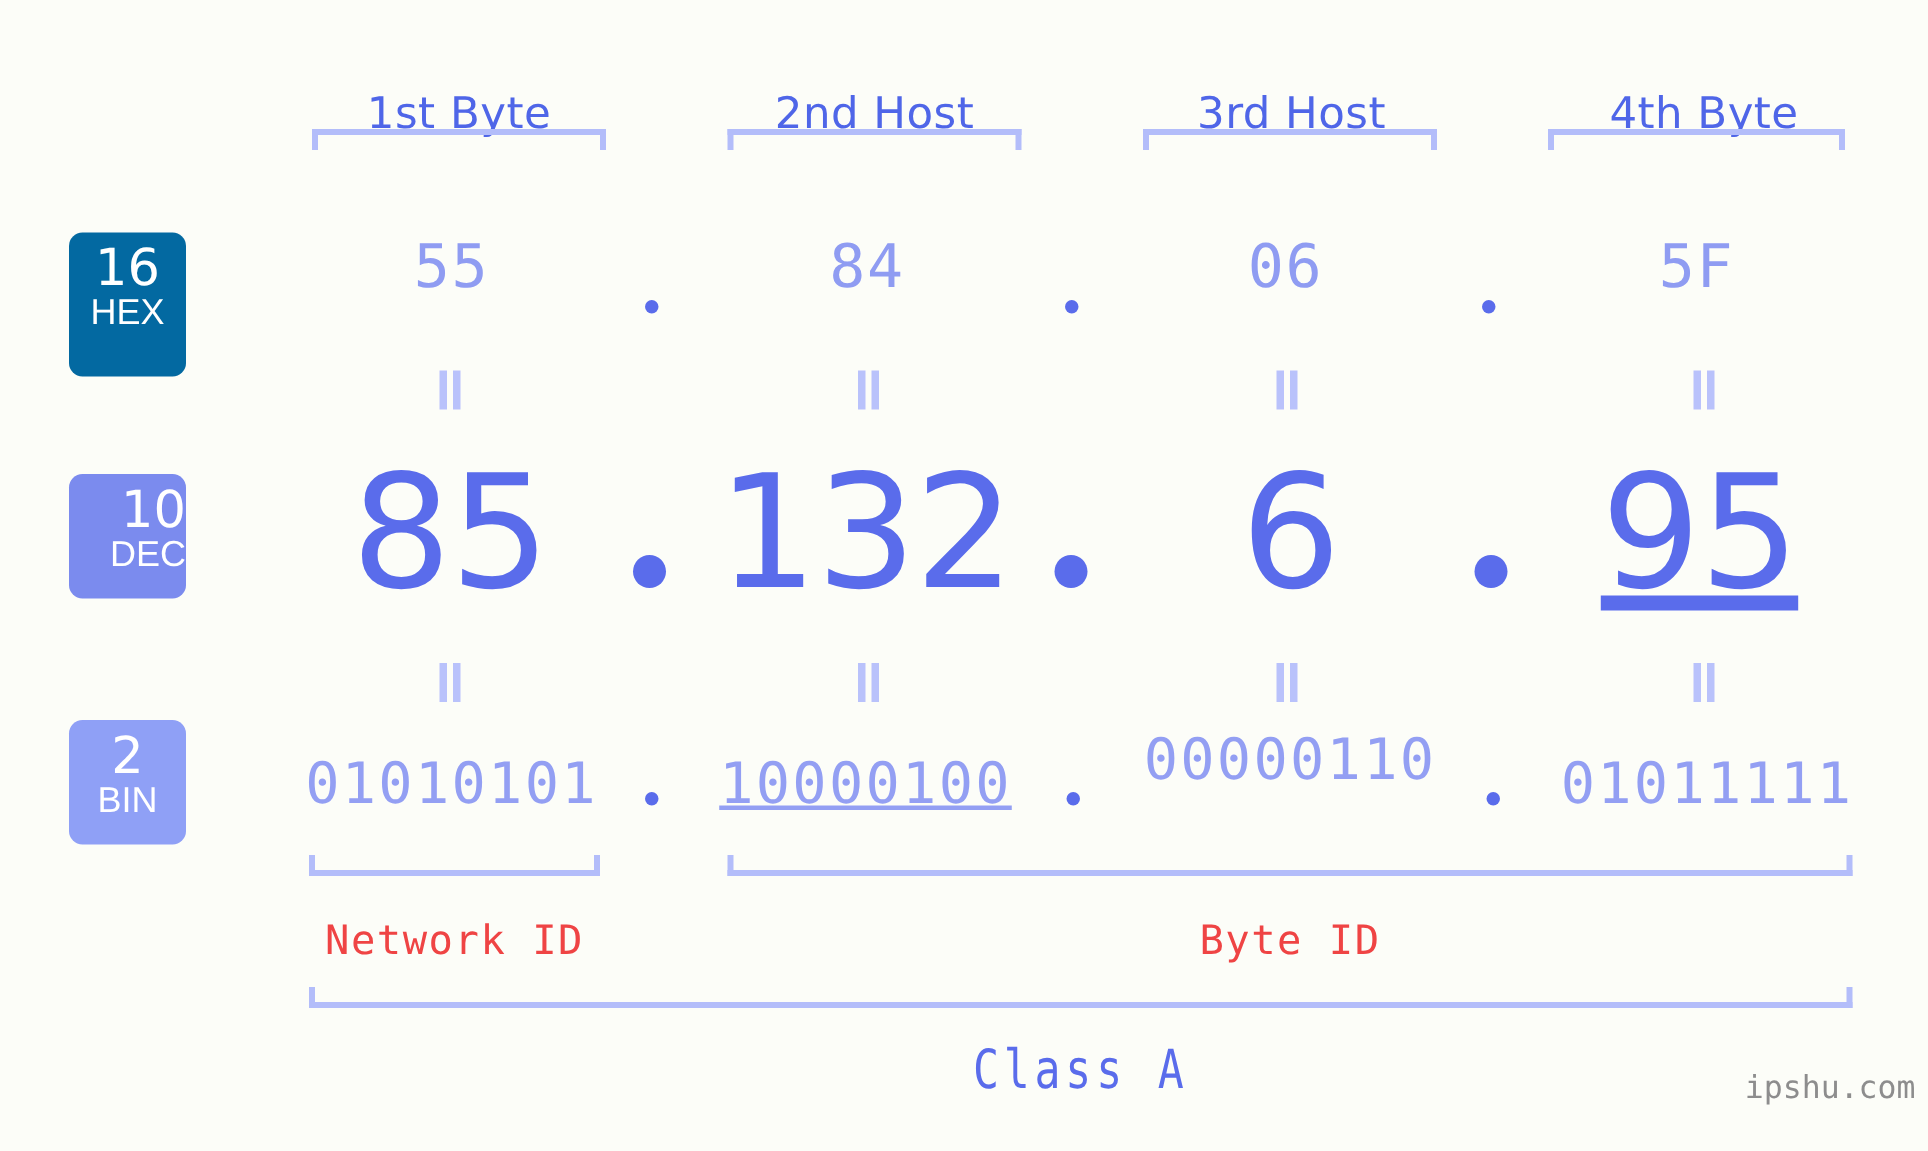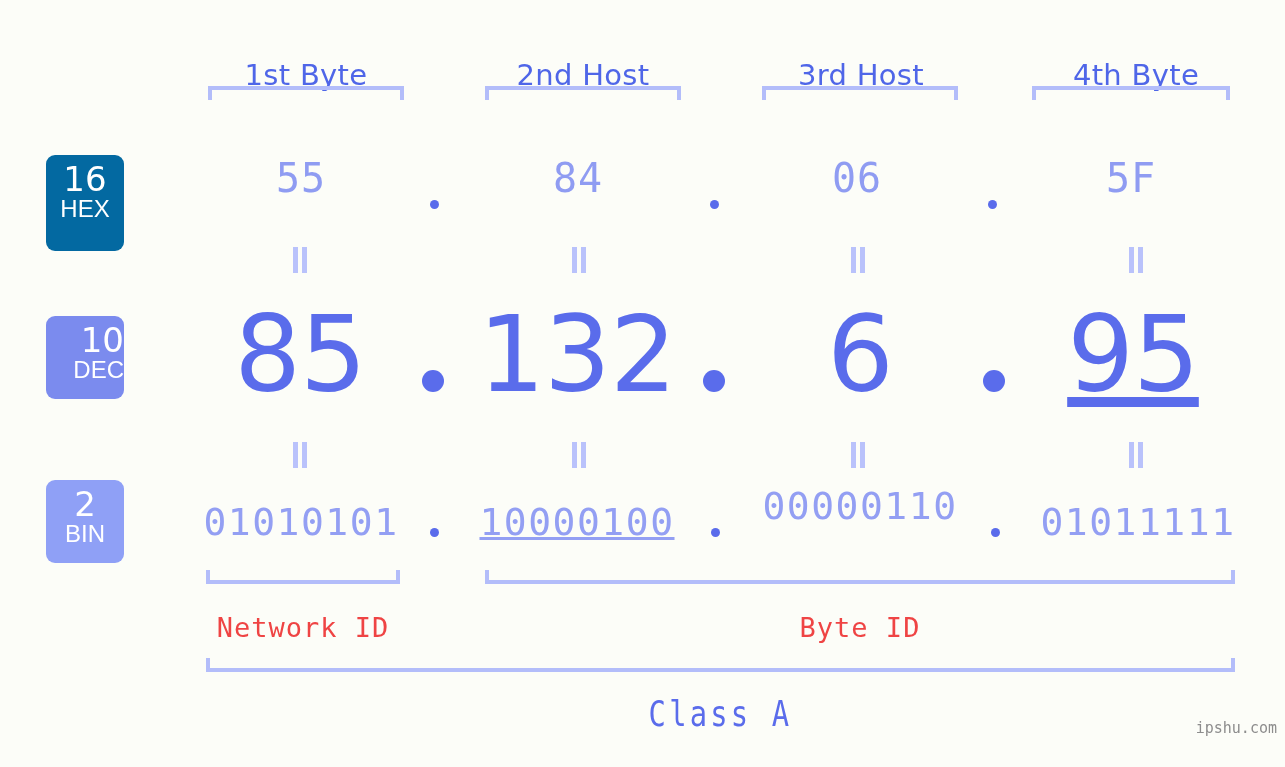--- a/index.html
+++ b/index.html
@@ -143,21 +143,21 @@
     letter-spacing: 4px;
     transform: scaleX(0.80);
   }
 
   
   .watermark {
     position: absolute;
     right: 8px;
     bottom: 30px;
     font-family: "DejaVu Sans Mono", monospace;
-    font-size: 15px;
+    font-size: 21px;
     color: #8d8d8d;
     letter-spacing: 0px;
   }
 </style>
 </head>
 <body>
 
 <div class="byte-label" style="left:206px; width:200px;">1st Byte</div>
 <div class="byte-label" style="left:483px; width:200px;">2nd Host</div>
 <div class="byte-label" style="left:761px; width:200px;">3rd Host</div>

